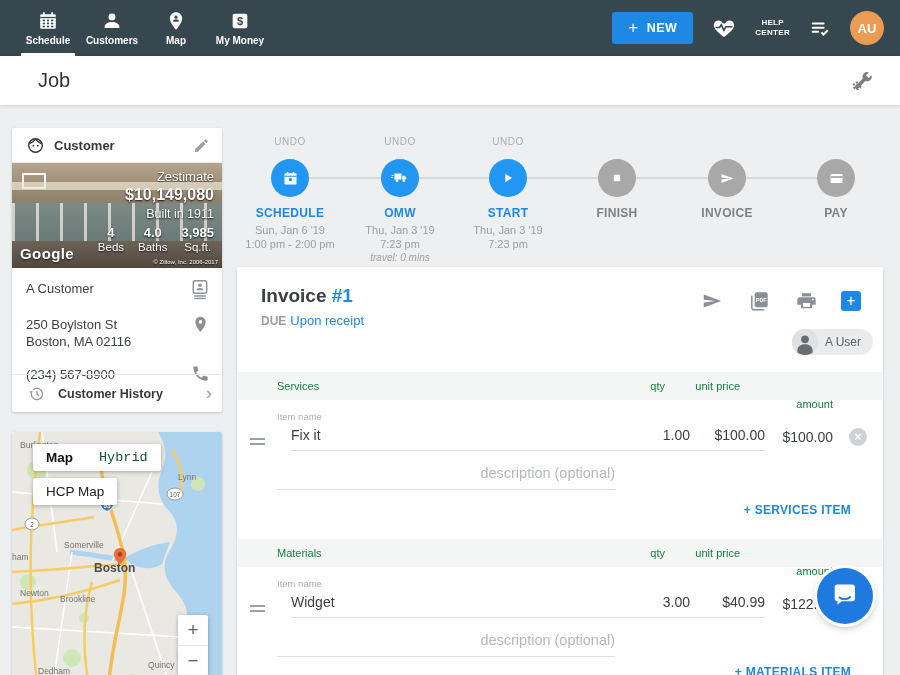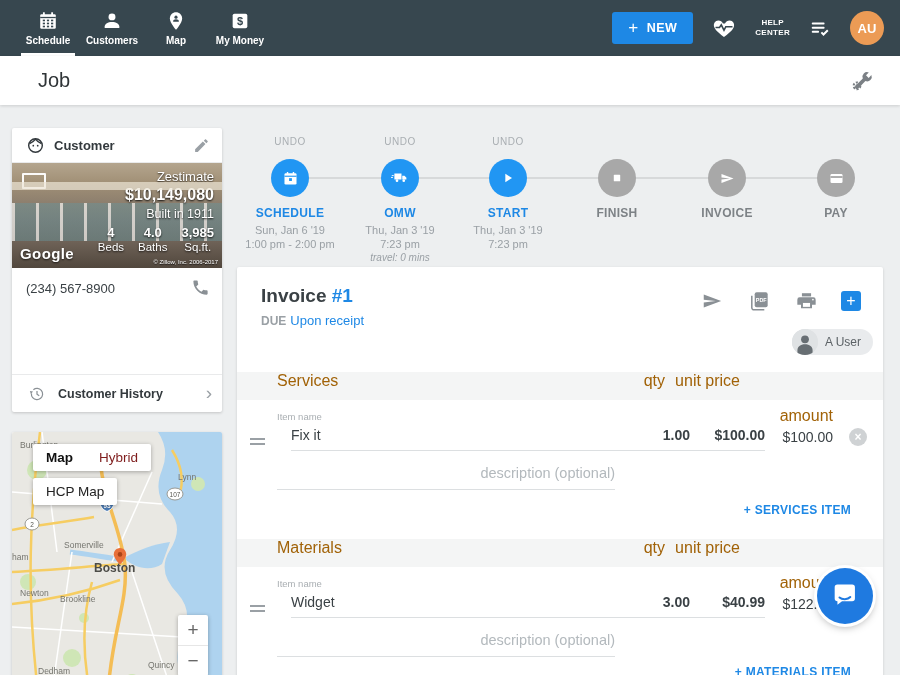--- a/index.html
+++ b/index.html
@@ -64,21 +64,21 @@
     display:flex; align-items:center; padding:0 10px 0 16px; cursor:pointer; }
   .cust-history .lbl { font-size:12.5px; font-weight:700; color:#33393d; margin-left:12px; flex:1; }
   .chev { color:#9aa0a5; font-size:19px; line-height:1; margin-top:-2px; }
 
   
   .map-card { left:12px; top:432px; width:210px; height:260px; overflow:hidden; }
   .map-type-ctrl { position:absolute; left:21px; top:12px; display:flex; background:#fff; border-radius:2px;
     box-shadow:0 1px 4px rgba(0,0,0,.3); z-index:3; }
   .map-type-btn { padding:6px 13px; font-size:13.5px; cursor:pointer; }
   .map-type-btn.sel { font-weight:700; color:#111; }
-  .map-type-btn.unsel { color:#7f1d1d; }
+  .map-type-btn.unsel { color:#14532d;font-family:Liberation Mono, monospace; }
   .hcp-btn { position:absolute; left:21px; top:46px; background:#fff; border-radius:2px; padding:6px 13px;
     font-size:13.5px; color:#222; box-shadow:0 1px 4px rgba(0,0,0,.3); z-index:3; cursor:pointer; }
   .zoom-ctrl { position:absolute; left:166px; top:183px; width:30px; background:#fff; border-radius:2px;
     box-shadow:0 1px 4px rgba(0,0,0,.3); z-index:3; }
   .zoom-btn { width:30px; height:30px; display:flex; align-items:center; justify-content:center;
     font-size:19px; color:#666; cursor:pointer; }
   .zoom-div { height:1px; background:#e6e6e6; }
 
   
   .timeline { position:absolute; left:240px; top:130px; width:660px; height:135px; }
@@ -106,31 +106,31 @@
   .inv-toolbar { position:absolute; right:22px; top:22px; display:flex; align-items:center; gap:23px; }
   .plus-btn { width:20px; height:20px; background:#1E88E5; border-radius:3px; color:#fff; font-size:16px;
     display:flex; align-items:center; justify-content:center; cursor:pointer; line-height:1; }
   .user-chip { position:absolute; right:10px; top:62px; height:26px; background:#e9ebed; border-radius:13px;
     display:flex; align-items:center; padding-right:12px; cursor:pointer; }
   .chip-avatar { width:26px; height:26px; border-radius:50%; background:#dfe2e4; display:flex; align-items:center;
     justify-content:center; overflow:hidden; }
   .chip-label { font-size:12px; color:#5c6266; margin-left:7px; }
 
   .sec-header { position:absolute; left:0; width:646px; height:28px; background:#f4f5f5; display:flex;
-    font-size:16px; color:#a16207; }
+    align-items:center; font-size:11px; color:#15803d; }
   .sec-header .sec-name { margin-left:40px; flex:1; }
   .sec-header .col { text-align:right; }
   .col-qty { width:75px; } .col-unit { width:75px; margin-left:0; } .col-amt { width:88px; margin-right:50px; margin-left:5px;margin-top:35px;}
 
   .item-row { position:absolute; left:0; width:646px; }
   .drag-handle { position:absolute; left:13px; top:30px; width:15px; cursor:grab; }
   .drag-handle i { display:block; height:2px; background:#9aa0a5; margin:3px 0; }
   .item-label { position:absolute; left:40px; top:6px; font-size:9.5px; color:#a9aeb2; }
   .item-input { position:absolute; border:none; outline:none; background:transparent; border-bottom:1px solid #dcdfe1;
-    font-family:"Liberation Sans", sans-serif; font-size:14px; color:#3a4145; padding:2px 0 7px;font-weight:bold; }
+    font-family:"Liberation Sans", sans-serif; font-size:14px; color:#3a4145; padding:2px 0 7px; }
   .name-input { left:54px; top:20px; width:338px; font-weight:400; }
   .qty-input { left:385px; top:20px; width:68px; text-align:right; }
   .unit-input { left:450px; top:20px; width:78px; text-align:right; }
   .amount-val { position:absolute; left:500px; top:24px; width:96px; text-align:right; font-size:14px; color:#3a4145; }
   .remove-x { position:absolute; left:612px; top:23px; width:18px; height:18px; border-radius:50%; background:#cfd2d4;
     color:#fff; font-size:12px; font-weight:700; display:flex; align-items:center; justify-content:center; cursor:pointer; }
   .desc-input { position:absolute; left:40px; width:338px; border:none; outline:none; background:transparent;
     border-bottom:1px solid #dcdfe1; font-family:"Liberation Sans", sans-serif; font-size:14.5px; padding:2px 0 8px; color:#3a4145;text-align:right; }
   .desc-input::placeholder { color:#b3b9bd; }
   .add-link { position:absolute; right:32px; font-size:12px; font-weight:700; color:#1E88E5; letter-spacing:.3px; cursor:pointer; }
@@ -287,20 +287,41 @@
             <div class="l">Sq.ft.</div>
           </div>
       </div>
     </div>
     <span class="google-logo">Google</span>
     <span class="zst-copy">© Zillow, Inc. 2006-2017</span>
   </div>
 
   <div class="cust-rows">
     <div class="cust-row">
+      <span class="txt">A Customer</span>
+      <span class="icon">
+        <svg width="20" height="22" viewBox="0 0 24 26">
+            <rect x="4" y="3" width="16" height="15" rx="2" fill="none" stroke="#8a9095" stroke-width="1.8"></rect>
+            <circle cx="12" cy="8.6" r="2.1" fill="#8a9095"></circle>
+            <path d="M7.9 14.6c0-1.8 1.8-2.8 4.1-2.8s4.1 1 4.1 2.8z" fill="#8a9095"></path>
+            <rect x="5" y="20.5" width="14" height="1.7" fill="#8a9095"></rect>
+            <rect x="5" y="23.5" width="14" height="1.7" fill="#8a9095"></rect>
+          </svg>
+      </span>
+    </div>
+    <div class="cust-row">
+      <span class="txt"><span>250 Boylston St</span><br><span>Boston, MA 02116</span></span>
+      <span class="icon">
+        <svg width="19" height="21" viewBox="0 0 24 24">
+            <path fill="#8a9095" d="M12 2.2c-3.6 0-6.5 2.9-6.5 6.5C5.5 13.5 12 21.5 12 21.5s6.5-8 6.5-12.8c0-3.6-2.9-6.5-6.5-6.5z"></path>
+            <circle cx="12" cy="8.7" r="2.3" fill="#fff"></circle>
+          </svg>
+      </span>
+    </div>
+    <div class="cust-row">
       <span class="txt">(234) 567-8900</span>
       <span class="icon">
         <svg width="19" height="19" viewBox="0 0 24 24">
             <path fill="#8a9095" d="M6.6 10.8c1.4 2.8 3.8 5.2 6.6 6.6l2.2-2.2c.3-.3.7-.4 1-.2 1.1.4 2.3.6 3.6.6.6 0 1 .4 1 1V20c0 .6-.4 1-1 1C10.6 21 3 13.4 3 4c0-.6.4-1 1-1h3.5c.6 0 1 .4 1 1 0 1.2.2 2.4.6 3.6.1.3 0 .7-.2 1l-2.3 2.2z"></path>
           </svg>
       </span>
     </div>
   </div>
 
   <div class="cust-history">

